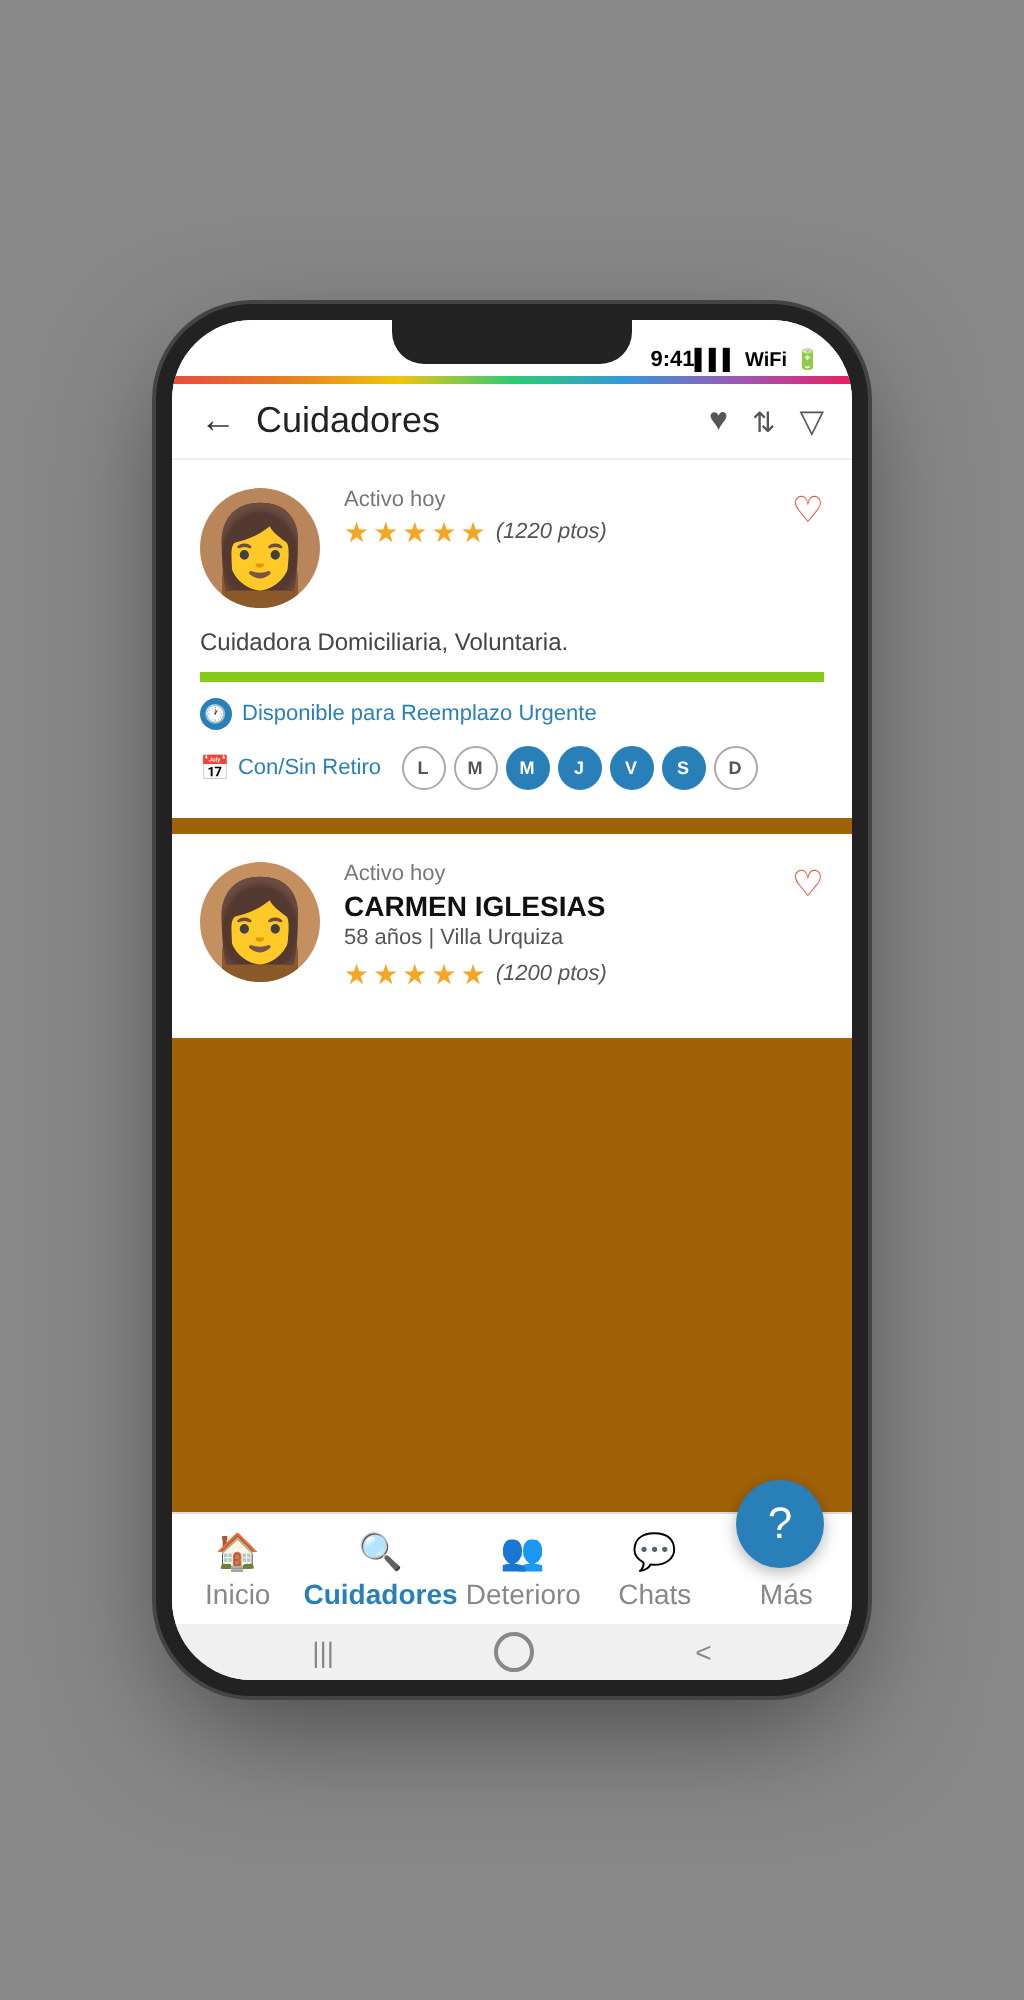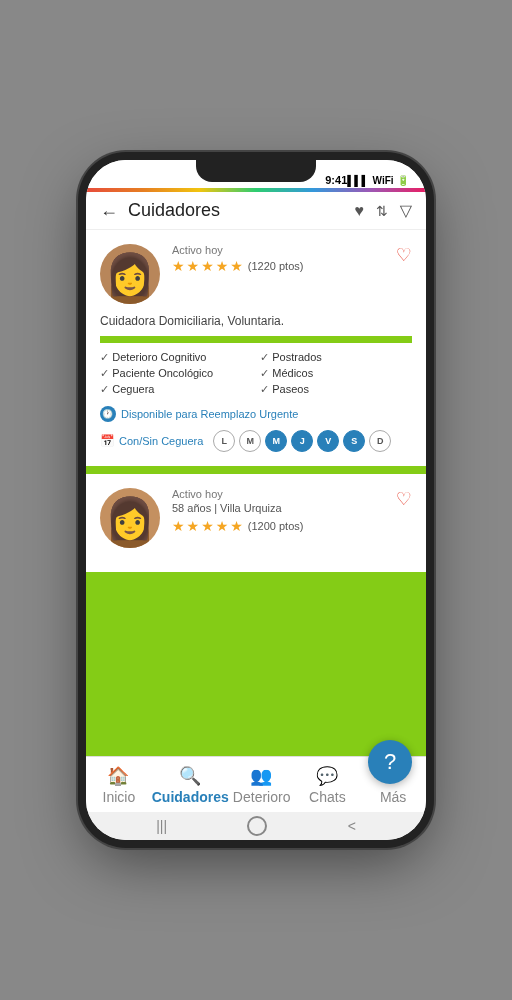--- a/index.html
+++ b/index.html
@@ -86,21 +86,21 @@
     .header-icon {
       font-size: 16px;
       color: #555;
       cursor: pointer;
     }
 
     
     .content {
       flex: 1;
       overflow-y: auto;
-      background: #84cc16;
+      background: #a16207;
     }
     .card {
       background: #fff;
       margin-bottom: 8px;
       padding: 14px;
     }
     .card-header {
       display: flex;
       align-items: flex-start;
       gap: 12px;
@@ -171,32 +171,33 @@
       display: flex;
       align-items: center;
       gap: 2px;
       font-size: 14px;
     }
     .star { color: #f5a623; }
     .pts {
       font-size: 11px;
       color: #555;
       margin-left: 3px;
+      font-style: italic;
     }
     .heart-btn {
       color: #e74c3c;
       font-size: 18px;
       cursor: pointer;
       margin-left: 4px;
     }
     .description {
       font-size: 12px;
       color: #444;
       margin-bottom: 8px;
-      border-bottom: 7px solid #84cc16;
+      border-bottom: 5px solid #84cc16;
       padding-bottom: 8px;
     }
     .skills {
       display: grid;
       grid-template-columns: 1fr 1fr;
       gap: 3px 8px;
       margin-bottom: 10px;
     }
     .skill-item {
       font-size: 11px;
@@ -366,56 +367,49 @@
             <span class="star">★</span>
             <span class="star">★</span>
             <span class="pts">(1220 ptos)</span>
           </div>
         </div>
         <span class="heart-btn">♡</span>
       </div>
 
       <div class="description">Cuidadora Domiciliaria, Voluntaria.</div>
 
-      <div class="skills">
-        <div class="skill-item">Deterioro Cognitivo</div>
-        <div class="skill-item">Postrados</div>
-        <div class="skill-item">Paciente Oncológico</div>
-        <div class="skill-item">Médicos</div>
-        <div class="skill-item">Ceguera</div>
-        <div class="skill-item">Paseos</div>
-      </div>
 
       <div class="urgent-badge">
         <div class="urgent-icon">🕐</div>
         <span>Disponible para Reemplazo Urgente</span>
       </div>
 
       <div class="schedule-row">
         <div class="schedule-label">
           <span class="schedule-icon">📅</span>
-          <span>Con/Sin Ceguera</span>
+          <span>Con/Sin Retiro</span>
         </div>
         <div class="days">
           <div class="day-circle">L</div>
           <div class="day-circle">M</div>
           <div class="day-circle active">M</div>
           <div class="day-circle active">J</div>
           <div class="day-circle active">V</div>
           <div class="day-circle active">S</div>
           <div class="day-circle">D</div>
         </div>
       </div>
     </div>
 
     <div class="card">
       <div class="card-header">
         <div class="face face-carmen"></div>
         <div class="card-info">
           <div class="active-label">Activo hoy</div>
+          <div class="name">CARMEN IGLESIAS</div>
           <div class="meta">58 años | Villa Urquiza</div>
           <div class="stars">
             <span class="star">★</span>
             <span class="star">★</span>
             <span class="star">★</span>
             <span class="star">★</span>
             <span class="star">★</span>
             <span class="pts">(1200 ptos)</span>
           </div>
         </div>

